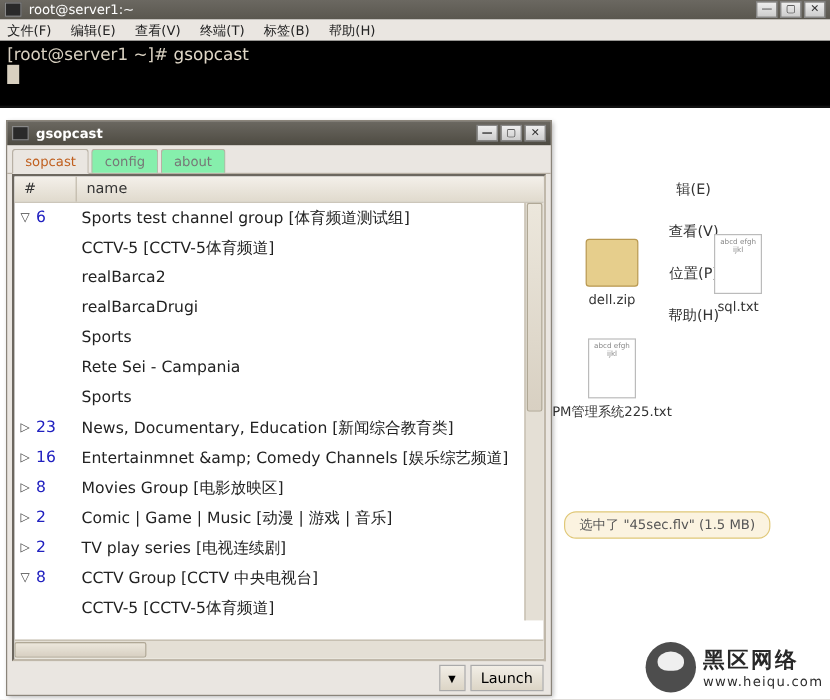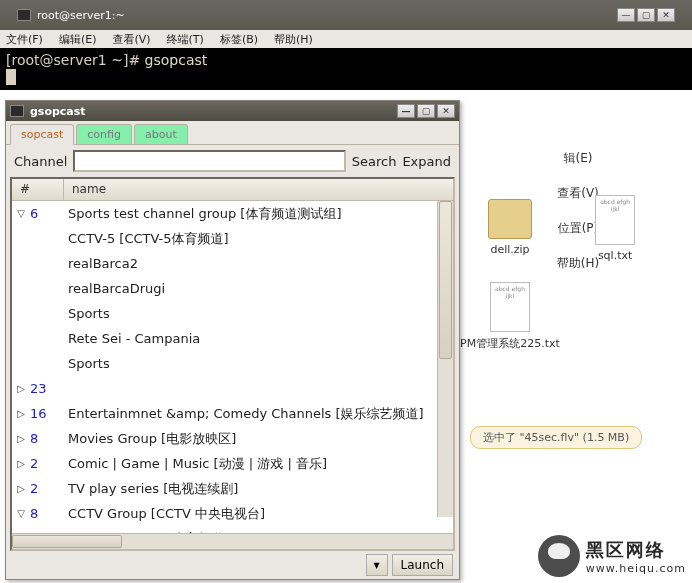--- a/index.html
+++ b/index.html
@@ -1,20 +1,20 @@
 <!DOCTYPE html>
 <html><head>
 <meta charset="utf-8">
 <style>
 * { margin: 0; padding: 0; box-sizing: border-box; font-family: "DejaVu Sans", sans-serif; }
 body { width: 692px; height: 583px; background: #eae6e1; position: relative; overflow: hidden; }
 
 
 .terminal-window { position: absolute; top: 0; left: 0; width: 692px; height: 90px; background: #111; }
-.term-titlebar { height: 30px; background: linear-gradient(#6b6861,#5a574f); display: flex; align-items: center; padding: 0 17px; color: #fff; font-size: 11px; }
+.term-titlebar { height: 16px; background: linear-gradient(#6b6861,#5a574f); display: flex; align-items: center; padding: 0 4px; color: #fff; font-size: 11px; }
 .term-titlebar .icon { width: 14px; height: 12px; background: #2a2a2a; border: 1px solid #888; margin-right: 6px; }
 .term-titlebar .spacer { flex: 1; }
 .term-ctrl { width: 18px; height: 14px; background: linear-gradient(#eee,#ccc); border: 1px solid #888; margin-left: 2px; font-size: 9px; display: flex; align-items: center; justify-content: center; color: #333; }
 .term-menu { height: 18px; background: #eae6e1; display: flex; align-items: center; padding: 0 6px; font-size: 11px; gap: 16px; color: #222; }
 .term-body { background: #000; color: #d8d0c0; font-family: "DejaVu Sans Mono", monospace; font-size: 14px; padding: 4px 6px; height: 54px; }
 .term-body .prompt { color: #d8d0c0; }
 .term-body .cmd { color: #e0d8c8; }
 .cursor { display: inline-block; width: 10px; height: 16px; background: #d8d0c0; vertical-align: middle; }
 
 
@@ -122,26 +122,20 @@
     <span class="spacer"></span>
     <span class="term-ctrl">—</span>
     <span class="term-ctrl">▢</span>
     <span class="term-ctrl">✕</span>
   </div>
   <div class="gsop-tabs">
     <div class="gsop-tab active">sopcast</div>
     <div class="gsop-tab">config</div>
     <div class="gsop-tab">about</div>
   </div>
-  <div class="gsop-search">
-    <span>Channel</span>
-    <input type="text" value="" style="">
-    <span class="lbl">Search</span>
-    <span class="lbl">Expand</span>
-  </div>
   <div class="gsop-list">
     <div class="gsop-head">
       <div class="col-num">#</div>
       <div class="col-name">name</div>
     </div>
     <div class="gsop-body" id="rows-host">
       <div class="gsop-row">
           <span class="arrow">▽</span>
           <span class="num">6</span>
           <span class="nm">Sports test channel group [体育频道测试组]</span>
@@ -172,20 +166,21 @@
           <span class="nm">Rete Sei - Campania</span>
         </div>
         <div class="gsop-row">
           <span class="arrow"></span>
           <span class="num"></span>
           <span class="nm">Sports</span>
         </div>
         <div class="gsop-row">
           <span class="arrow">▷</span>
           <span class="num">23</span>
+          <span class="nm">News, Documentary, Education [新闻综合教育类]</span>
         </div>
         <div class="gsop-row">
           <span class="arrow">▷</span>
           <span class="num">16</span>
           <span class="nm">Entertainmnet &amp;amp; Comedy Channels [娱乐综艺频道]</span>
         </div>
         <div class="gsop-row">
           <span class="arrow">▷</span>
           <span class="num">8</span>
           <span class="nm">Movies Group [电影放映区]</span>

